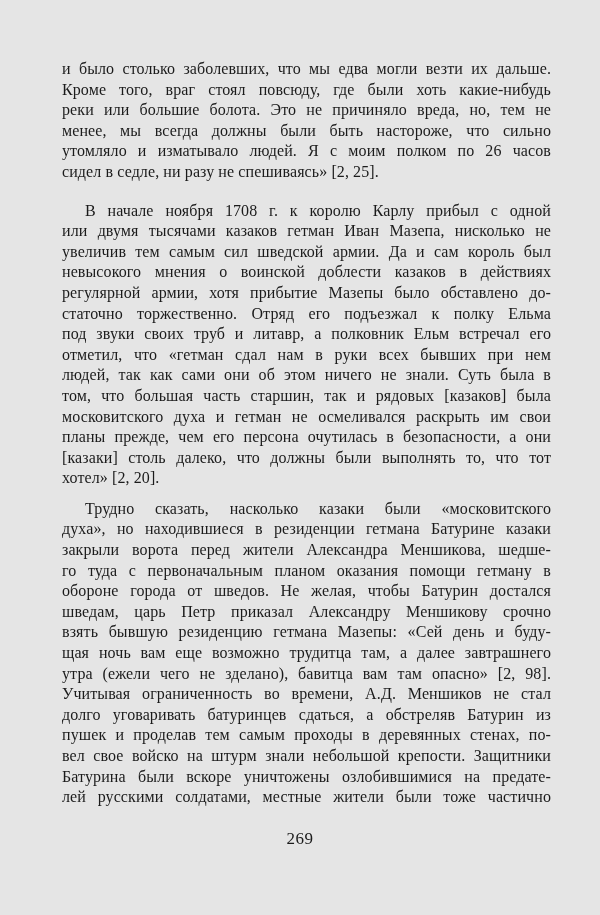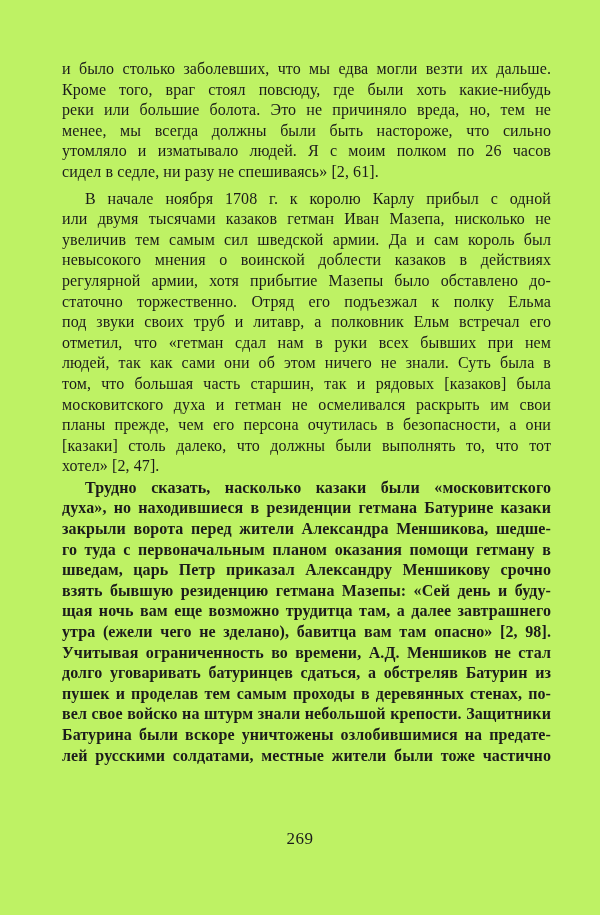--- a/index.html
+++ b/index.html
@@ -9,38 +9,38 @@
   body {
     width: 600px;
     height: 915px;
     background: #fdfdfb;
     overflow: hidden;
   }
   .book-page {
     position: relative;
     width: 600px;
     height: 915px;
-    background: #bef264;
+    background: #e5e5e5;
     color: #1b1b1b;
     font-family: "Liberation Serif", "DejaVu Serif", serif;
   }
   .page-text {
     position: absolute;
     left: 62px;
     top: 59px;
     width: 489px;
     font-size: 16px;
     line-height: 20.6px;
   }
   .para {
     margin: 0;
     padding: 0;
   }
-  .para.p2 { margin-top: 6px; }
-  .para.p3 { margin-top: 1px; font-weight: bold; }
+  .para.p2 { margin-top: 18px; }
+  .para.p3 { margin-top: 10px; }
   .line {
     text-align: justify;
     text-align-last: justify;
     letter-spacing: 0.1px;
     min-height: 20.6px;
   }
   .line.last {
     text-align-last: left;
   }
   .line.indent {
@@ -61,45 +61,46 @@
 
 <div class="book-page">
   <div class="page-text">
 
     <div class="para p1">
       <div class="line">и было столько заболевших, что мы едва могли везти их дальше.</div>
       <div class="line">Кроме того, враг стоял повсюду, где были хоть какие-нибудь</div>
       <div class="line">реки или большие болота. Это не причиняло вреда, но, тем не</div>
       <div class="line">менее, мы всегда должны были быть настороже, что сильно</div>
       <div class="line">утомляло и изматывало людей. Я с моим полком по 26 часов</div>
-      <div class="line last">сидел в седле, ни разу не спешиваясь» [2, 61].</div>
+      <div class="line last">сидел в седле, ни разу не спешиваясь» [2, 25].</div>
     </div>
 
     <div class="para p2">
       <div class="line indent">В начале ноября 1708 г. к королю Карлу прибыл с одной</div>
       <div class="line">или двумя тысячами казаков гетман Иван Мазепа, нисколько не</div>
       <div class="line">увеличив тем самым сил шведской армии. Да и сам король был</div>
       <div class="line">невысокого мнения о воинской доблести казаков в действиях</div>
       <div class="line">регулярной армии, хотя прибытие Мазепы было обставлено до-</div>
       <div class="line">статочно торжественно. Отряд его подъезжал к полку Ельма</div>
       <div class="line">под звуки своих труб и литавр, а полковник Ельм встречал его</div>
       <div class="line">отметил, что «гетман сдал нам в руки всех бывших при нем</div>
       <div class="line">людей, так как сами они об этом ничего не знали. Суть была в</div>
       <div class="line">том, что большая часть старшин, так и рядовых [казаков] была</div>
       <div class="line">московитского духа и гетман не осмеливался раскрыть им свои</div>
       <div class="line">планы прежде, чем его персона очутилась в безопасности, а они</div>
       <div class="line">[казаки] столь далеко, что должны были выполнять то, что тот</div>
-      <div class="line last">хотел» [2, 47].</div>
+      <div class="line last">хотел» [2, 20].</div>
     </div>
 
     <div class="para p3">
       <div class="line indent">Трудно сказать, насколько казаки были «московитского</div>
       <div class="line">духа», но находившиеся в резиденции гетмана Батурине казаки</div>
       <div class="line">закрыли ворота перед жители Александра Меншикова, шедше-</div>
       <div class="line">го туда с первоначальным планом оказания помощи гетману в</div>
+      <div class="line">обороне города от шведов. Не желая, чтобы Батурин достался</div>
       <div class="line">шведам, царь Петр приказал Александру Меншикову срочно</div>
       <div class="line">взять бывшую резиденцию гетмана Мазепы: «Сей день и буду-</div>
       <div class="line">щая ночь вам еще возможно трудитца там, а далее завтрашнего</div>
       <div class="line">утра (ежели чего не зделано), бавитца вам там опасно» [2, 98].</div>
       <div class="line">Учитывая ограниченность во времени, А.Д. Меншиков не стал</div>
       <div class="line">долго уговаривать батуринцев сдаться, а обстреляв Батурин из</div>
       <div class="line">пушек и проделав тем самым проходы в деревянных стенах, по-</div>
       <div class="line">вел свое войско на штурм знали небольшой крепости. Защитники</div>
       <div class="line">Батурина были вскоре уничтожены озлобившимися на предате-</div>
       <div class="line">лей русскими солдатами, местные жители были тоже частично</div>

